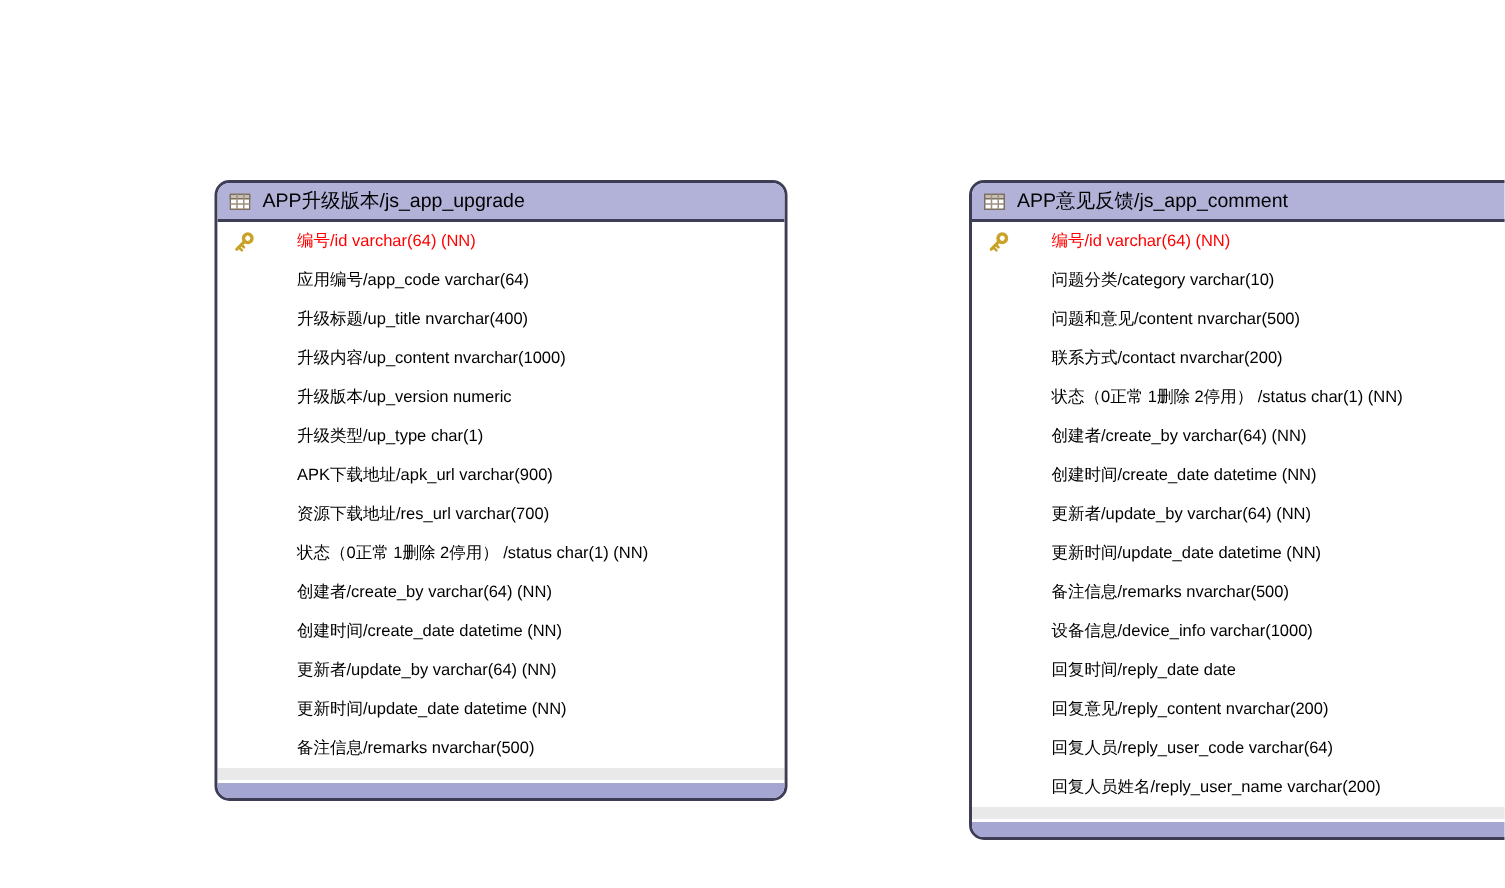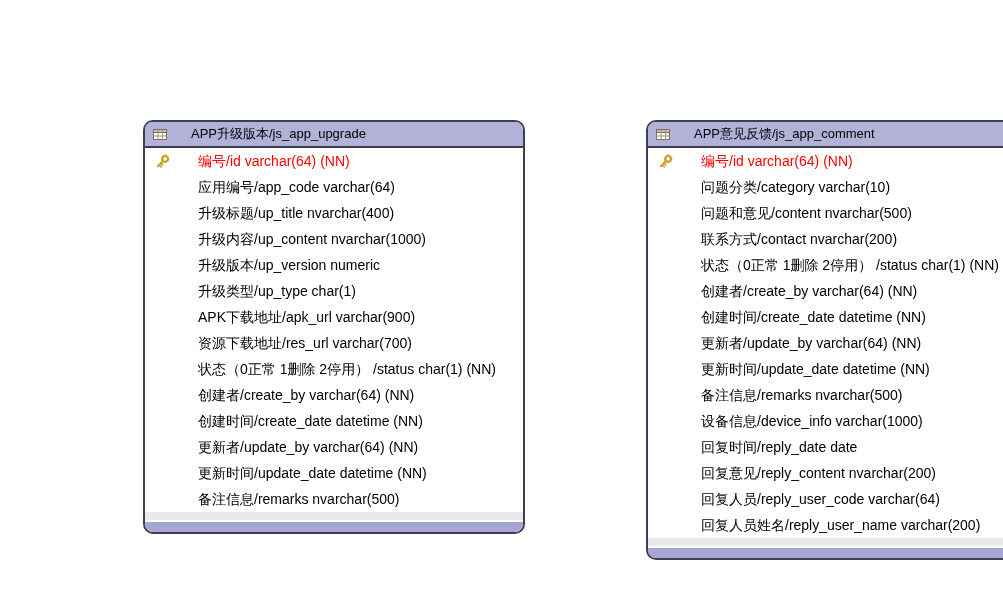--- a/index.html
+++ b/index.html
@@ -30,35 +30,35 @@
   }
   .entity-left  { left: 143px; top: 120px; }
   .entity-right { left: 646px; top: 120px; }
   .entity-header {
     height: 26px;
     background: var(--header-bg);
     border-bottom: 2px solid var(--border);
     display: flex;
     align-items: center;
     padding: 0 8px;
-    gap: 24px;
+    gap: 8px;
   }
   .entity-title {
     font-size: 13px;
     color: var(--text);
     white-space: nowrap;
   }
   .table-icon { display: inline-flex; flex: 0 0 auto; }
   .entity-body { background: #ffffff; }
   .row {
     position: relative;
     height: 26px;
     line-height: 26px;
     padding-left: 53px;
-    font-size: 14px;
+    font-size: 11px;
     color: var(--text);
     white-space: nowrap;
   }
   .row.pk .row-label { color: var(--pk-text); }
   .row-icon {
     position: absolute;
     left: 9px; top: 5px;
     width: 17px; height: 17px;
     display: inline-flex;
   }

